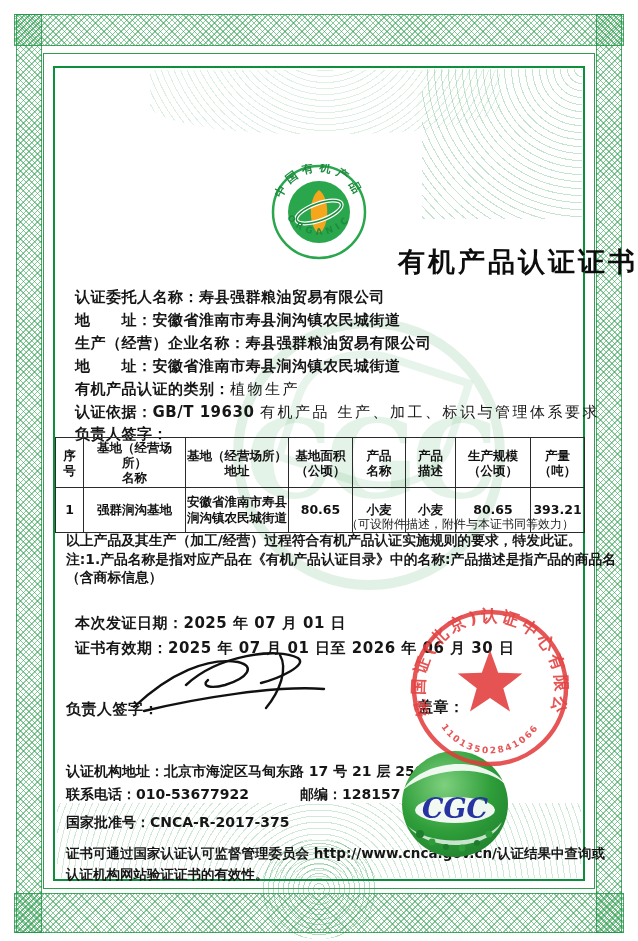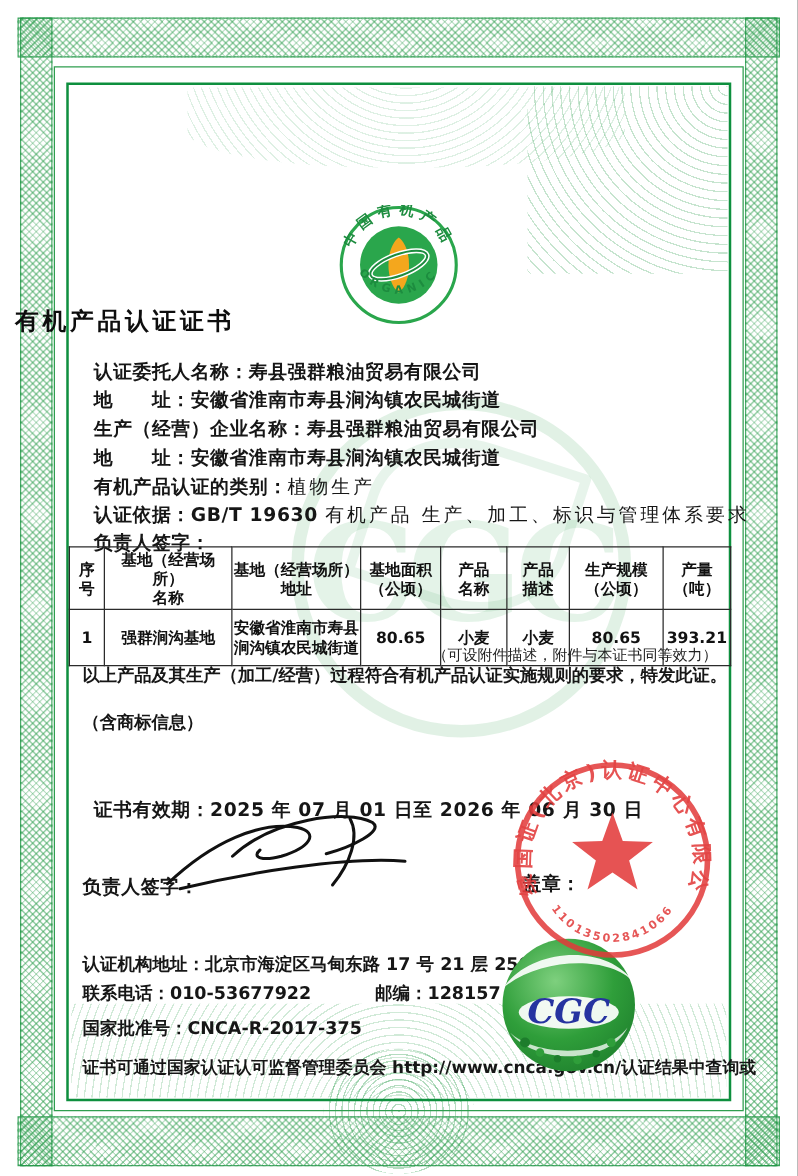--- a/index.html
+++ b/index.html
@@ -46,21 +46,21 @@
   .wm .ring{position:absolute;inset:0;border-radius:50%;border:10px solid rgba(88,178,112,.18);}
   .wm .leaf{position:absolute;left:58px;top:34px;width:150px;height:120px;border-radius:50% 4px 50% 4px;
     border:8px solid rgba(88,178,112,.14);transform:rotate(18deg);}
   .wm .wmtext{position:absolute;left:0;right:0;top:78px;text-align:center;
     font-size:108px;font-weight:800;color:rgba(88,178,112,.16);letter-spacing:-6px;font-family:"DejaVu Serif",serif;}
   
   .abs{position:absolute;white-space:nowrap;z-index:4;}
   .certno{top:150px;right:40px;}
   .certno .lbl{font-size:15px;font-weight:700;}
   .certno .num{font-size:20px;font-family:"Liberation Serif","DejaVu Serif",serif;letter-spacing:1px;}
-  .title{top:244px;left:12px;right:0;text-align:left;font-size:19px;font-weight:800;letter-spacing:3px;color:#0d0d0d;}
+  .title{top:244px;left:0;right:0;text-align:right;font-size:27px;font-weight:800;letter-spacing:3px;color:#0d0d0d;}
   .line{left:75px;font-size:15px;font-weight:600;letter-spacing:.5px;}
   .line .lbl{font-weight:700;margin-top:22px;}
   .kai{font-family:"DejaVu Serif","Liberation Serif",serif;font-weight:400;letter-spacing:2.5px;}
   .statement,.noteline{left:66px;font-size:13.8px;font-weight:700;letter-spacing:0;}
   .attach{right:64px;font-size:12px;font-family:"DejaVu Serif","Liberation Serif",serif;color:#222;}
   .agline{left:66px;font-size:14px;font-weight:700;}
   .footline{left:66px;font-size:13.5px;font-weight:700;}
   
   table.scope{
     position:absolute;left:55px;top:437px;width:529px;z-index:4;
@@ -202,22 +202,26 @@
       <td>小麦</td>
       <td>小麦</td>
       <td>80.65</td>
       <td>393.21</td>
     </tr>
   </tbody>
     </table>
 
   <div class="abs attach" style="top:516px">（可设附件描述，附件与本证书同等效力）</div>
   <div class="abs statement" style="top:532px">以上产品及其生产（加工/经营）过程符合有机产品认证实施规则的要求，特发此证。</div>
+  <div class="abs noteline" style="top:551px;font-weight:600">注:1.产品名称是指对应产品在《有机产品认证目录》中的名称:产品描述是指产品的商品名</div>
   <div class="abs noteline" style="top:569px;font-weight:600">（含商标信息）</div>
 
+  <div class="abs line" style="top:614px">
+    <span class="lbl">本次发证日期：</span><span>2025 年 07 月 01 日</span>
+  </div>
   <div class="abs line" style="top:639px">
     <span class="lbl">证书有效期：</span><span>2025 年 07 月 01 日至 2026 年 06 月 30 日</span>
   </div>
 
   <div class="abs line" style="top:700px;left:66px;font-weight:700">负责人签字：</div>
   <div class="sig">
     <svg viewBox="0 0 205 80" width="205" height="80">
       <g fill="none" stroke="#111" stroke-width="2.4" stroke-linecap="round">
         <path d="M6 62 C 42 28, 80 12, 110 17 C 128 21, 120 33, 97 40 C 82 44, 73 41, 80 35"></path>
         <path d="M58 40 C 90 10, 150 2, 170 13 C 180 20, 152 33, 133 38"></path>
@@ -275,14 +279,15 @@
         <circle cx="36" cy="94" r="3.4" fill="#2f9e3a"></circle>
       <circle cx="50" cy="99" r="3" fill="#1d7d2c"></circle>
         <circle cx="66" cy="100" r="3.4" fill="#2f9e3a"></circle>
       <circle cx="81" cy="95" r="3" fill="#1d7d2c"></circle>
         <circle cx="93" cy="86" r="3.6" fill="#2f9e3a"></circle>
       <text x="59" y="70" text-anchor="middle" font-size="27" font-weight="800" font-style="italic" fill="#2633a0" font-family="'DejaVu Serif',serif">CGC</text>
     </svg>
   </div>
 
   <div class="abs footline" style="top:845px">证书可通过国家认证认可监督管理委员会 http://www.cnca.gov.cn/认证结果中查询或</div>
+  <div class="abs footline" style="top:866px">认证机构网站验证证书的有效性。</div>
 
 </div>
 
 </body></html>

